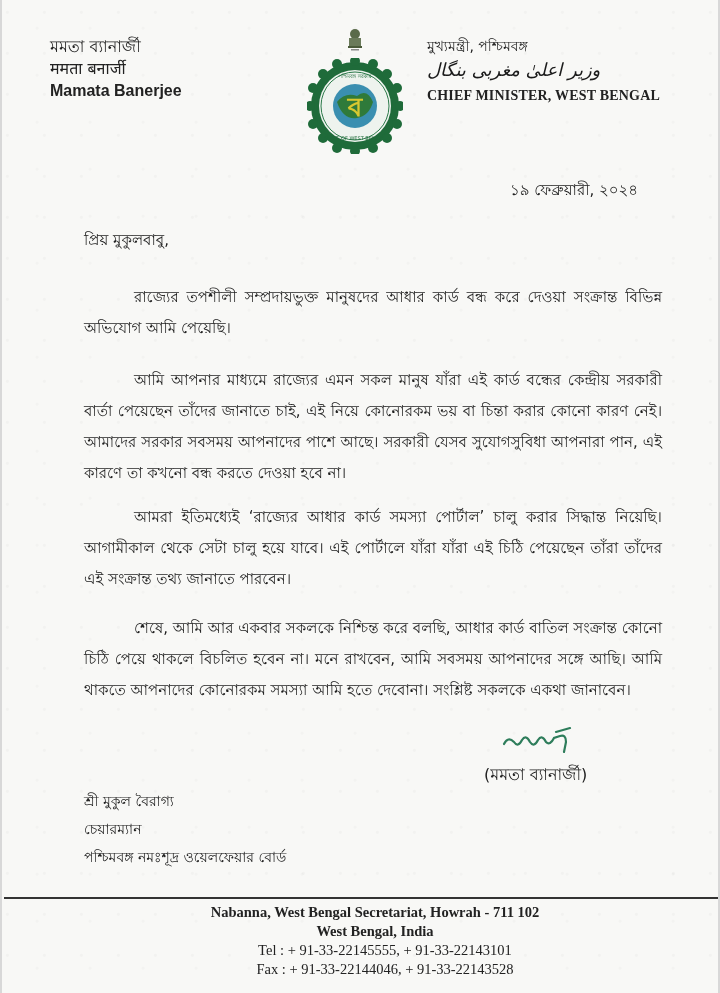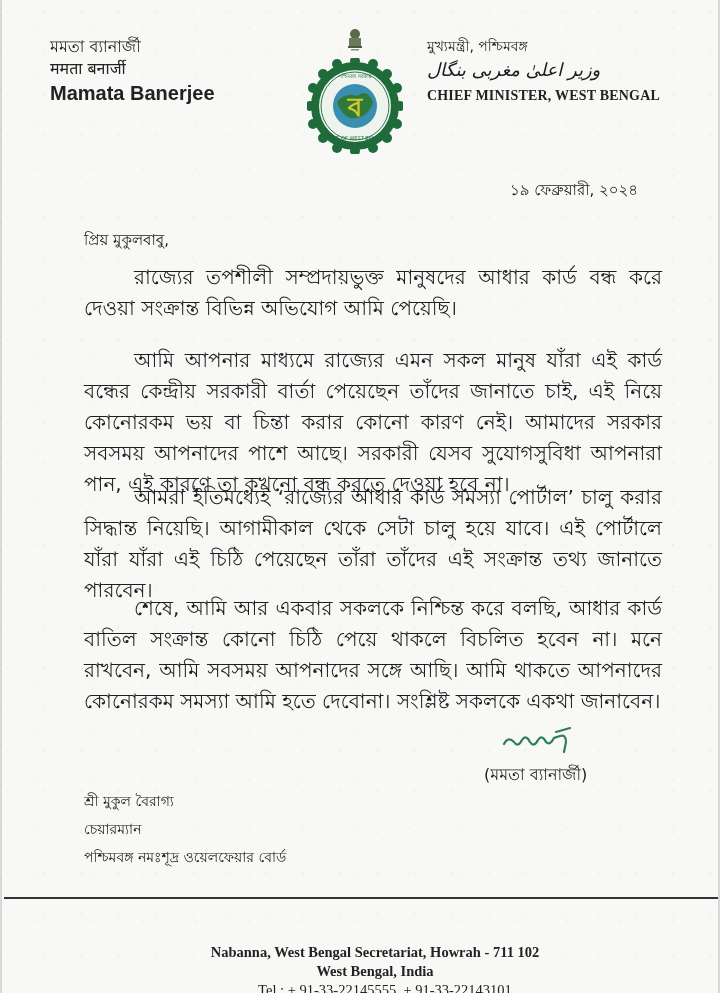--- a/index.html
+++ b/index.html
@@ -17,50 +17,50 @@
         radial-gradient(circle at 70% 60%, rgba(0,0,0,0.02) 0 1px, transparent 2px),
         #f8f8f6;
       background-size: 37px 41px, 53px 47px, auto;
     }
     .edge-left { position: absolute; left: 0; top: 0; width: 2px; height: 993px; background: #d8d8d8; }
     .edge-right { position: absolute; right: 0; top: 0; width: 2px; height: 993px; background: #d8d8d8; }
 
     .hdr-left { position: absolute; left: 50px; top: 36px; }
     .hdr-left .l1, .hdr-left .l2 { font-size: 16px; line-height: 22px; color: #222; }
     .hdr-left .urdu { font-family: "DejaVu Serif", serif; font-size: 20px; line-height: 28px; margin-top: 2px; font-style: italic; direction: rtl; text-align: left; unicode-bidi: plaintext; }
-    .hdr-left .en { font-family: "Liberation Sans", sans-serif; font-weight: bold; font-size: 20px; margin-top: 2px; color: #222; }
+    .hdr-left .en { font-family: "Liberation Sans", sans-serif; font-weight: bold; font-size: 16px; margin-top: 2px; color: #222; }
 
     .emblem-wrap { position: absolute; left: 300px; top: 24px; width: 110px; height: 120px; }
     .ashoka { position: absolute; left: 45px; top: 4px; width: 20px; height: 24px; }
     .seal { position: absolute; left: 7px; top: 34px; width: 96px; height: 96px; }
 
     .hdr-right { position: absolute; right: 60px; top: 36px; }
     .hdr-right .l1 { font-size: 14px; line-height: 20px; color: #222; }
     .hdr-right .l2 { font-size: 16px; line-height: 22px; font-weight: bold; color: #222; }
     .hdr-right .urdu { font-family: "DejaVu Serif", serif; font-size: 18px; line-height: 28px; font-style: italic; }
     .hdr-right .en { font-family: "Liberation Serif", serif; font-weight: bold; font-size: 14px; margin-top: 4px; letter-spacing: 0.2px; color: #222; }
 
     .date { position: absolute; right: 82px; top: 178px; font-size: 15px; color: #222; }
     .salutation { position: absolute; left: 84px; top: 228px; font-size: 15px; color: #222; }
 
-    .body-text { position: absolute; left: 84px; width: 578px; font-size: 20px; line-height: 31px; text-align: justify; color: #1e1e1e; }
+    .body-text { position: absolute; left: 84px; width: 578px; font-size: 15px; line-height: 31px; text-align: justify; color: #1e1e1e; margin-top: 20px; }
     .body-text p { margin: 0; text-indent: 50px; }
     .p1 { top: 262px; }
     .p2 { top: 345px; }
     .p3 { top: 482px; }
     .p4 { top: 593px; }
 
     .signature { position: absolute; left: 500px; top: 722px; width: 80px; height: 36px; }
     .sig-name { position: absolute; left: 484px; top: 762px; font-size: 16px; color: #222; }
 
     .recipient { position: absolute; left: 84px; top: 787px; font-size: 14px; line-height: 28px; color: #222; }
 
     .rule { position: absolute; left: 4px; right: 2px; top: 897px; height: 2px; background: #333; }
     .footer { position: absolute; left: 0; width: 720px; top: 903px; text-align: center; font-family: "Liberation Serif", serif; color: #222; }
-    .footer .addr { font-weight: bold; font-size: 14.5px; line-height: 19px; padding-left: 30px; margin-top: 40px; }
+    .footer .addr { font-weight: bold; font-size: 14.5px; line-height: 19px; padding-left: 30px; }
     .footer .region { font-weight: bold; font-size: 14.5px; line-height: 19px; padding-left: 30px; }
     .footer .tel, .footer .fax { font-size: 14.5px; line-height: 19px; padding-left: 30px; margin-left: 20px; }
   </style>
 </head>
 <body>
 
 <div class="page">
   <div class="edge-left"></div>
   <div class="edge-right"></div>
 

